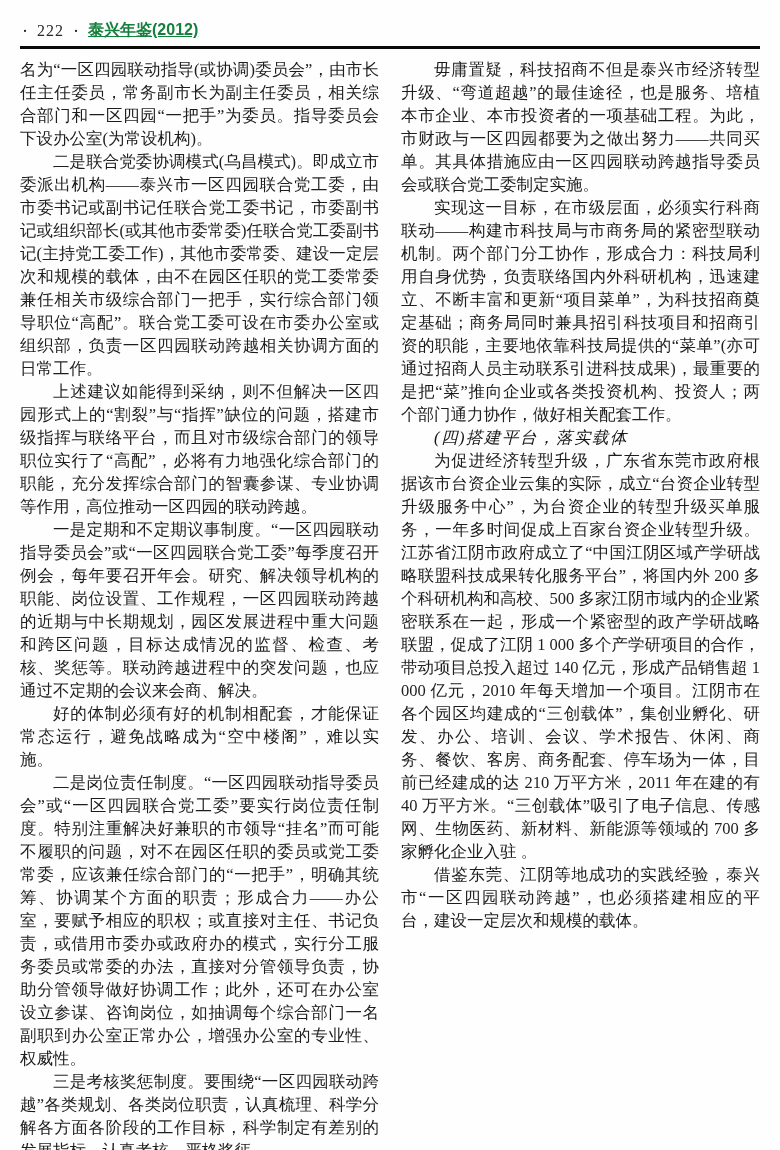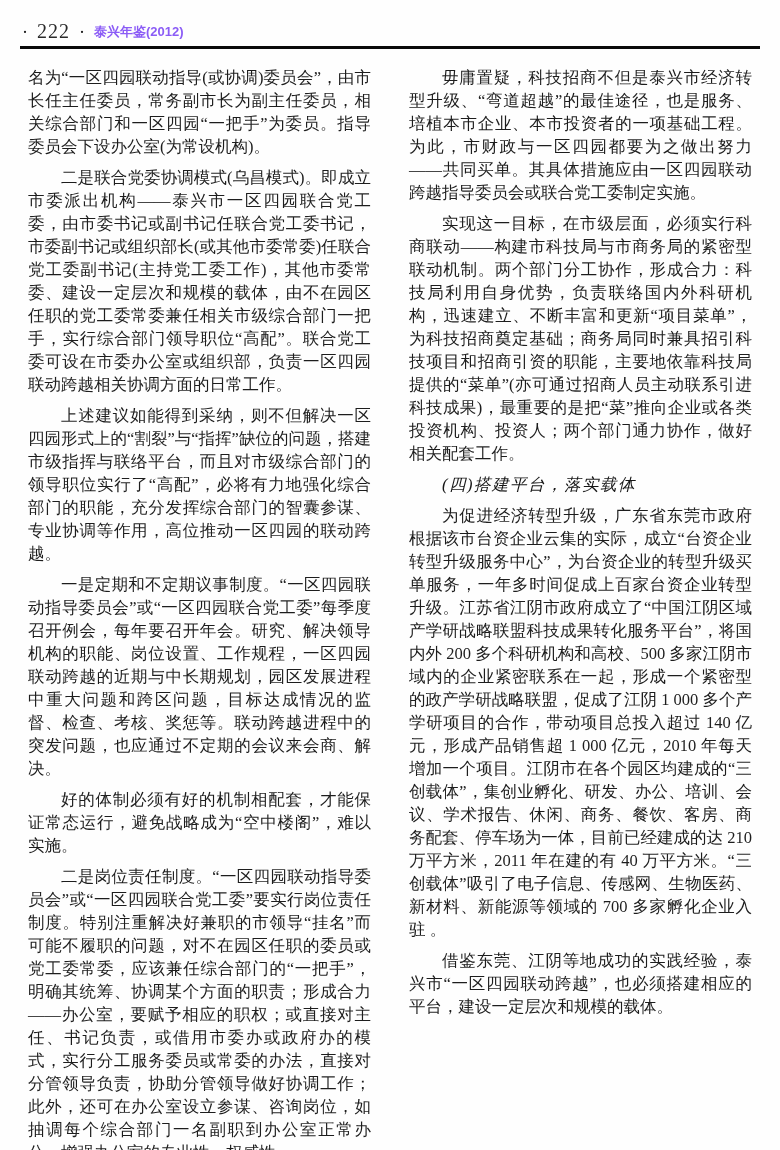--- a/index.html
+++ b/index.html
@@ -24,30 +24,31 @@
     align-items: center;
     gap: 9px;
     white-space: nowrap;
   }
   .header .dot {
     font-size: 18px;
     line-height: 1;
     color: #222;
   }
   .header .pagenum {
-    font-size: 20px;
+    font-size: 16px;
     letter-spacing: 1px;
     color: #2a2a2a;
     font-family: "Liberation Serif", "DejaVu Serif", serif;
   }
   .header .booktitle {
-    font-size: 13px;
+    font-size: 16px;
     font-weight: bold;
-    color: #8b5cf6;
+    color: #15803d;
     font-family: "Liberation Sans", "DejaVu Sans", sans-serif;
+    text-decoration: underline;
   }
   .rule {
     position: absolute;
     top: 46px;
     left: 20px;
     width: 740px;
     height: 3px;
     background: #0a0a0a;
   }
   .columns {
@@ -60,21 +61,21 @@
   }
   .col {
     width: 359px;
     font-size: 16.5px;
     line-height: 23px;
     text-align: justify;
     text-justify: inter-character;
     color: #1d1d1d;
   }
   .col p {
-    margin: 8px;
+    margin: 0;
     padding: 0;
     text-indent: 2em;
     word-break: break-all;
   }
   .col p.cont {
     text-indent: 0;
   }
   .col p.heading {
     font-style: italic;
     letter-spacing: 1.5px;

